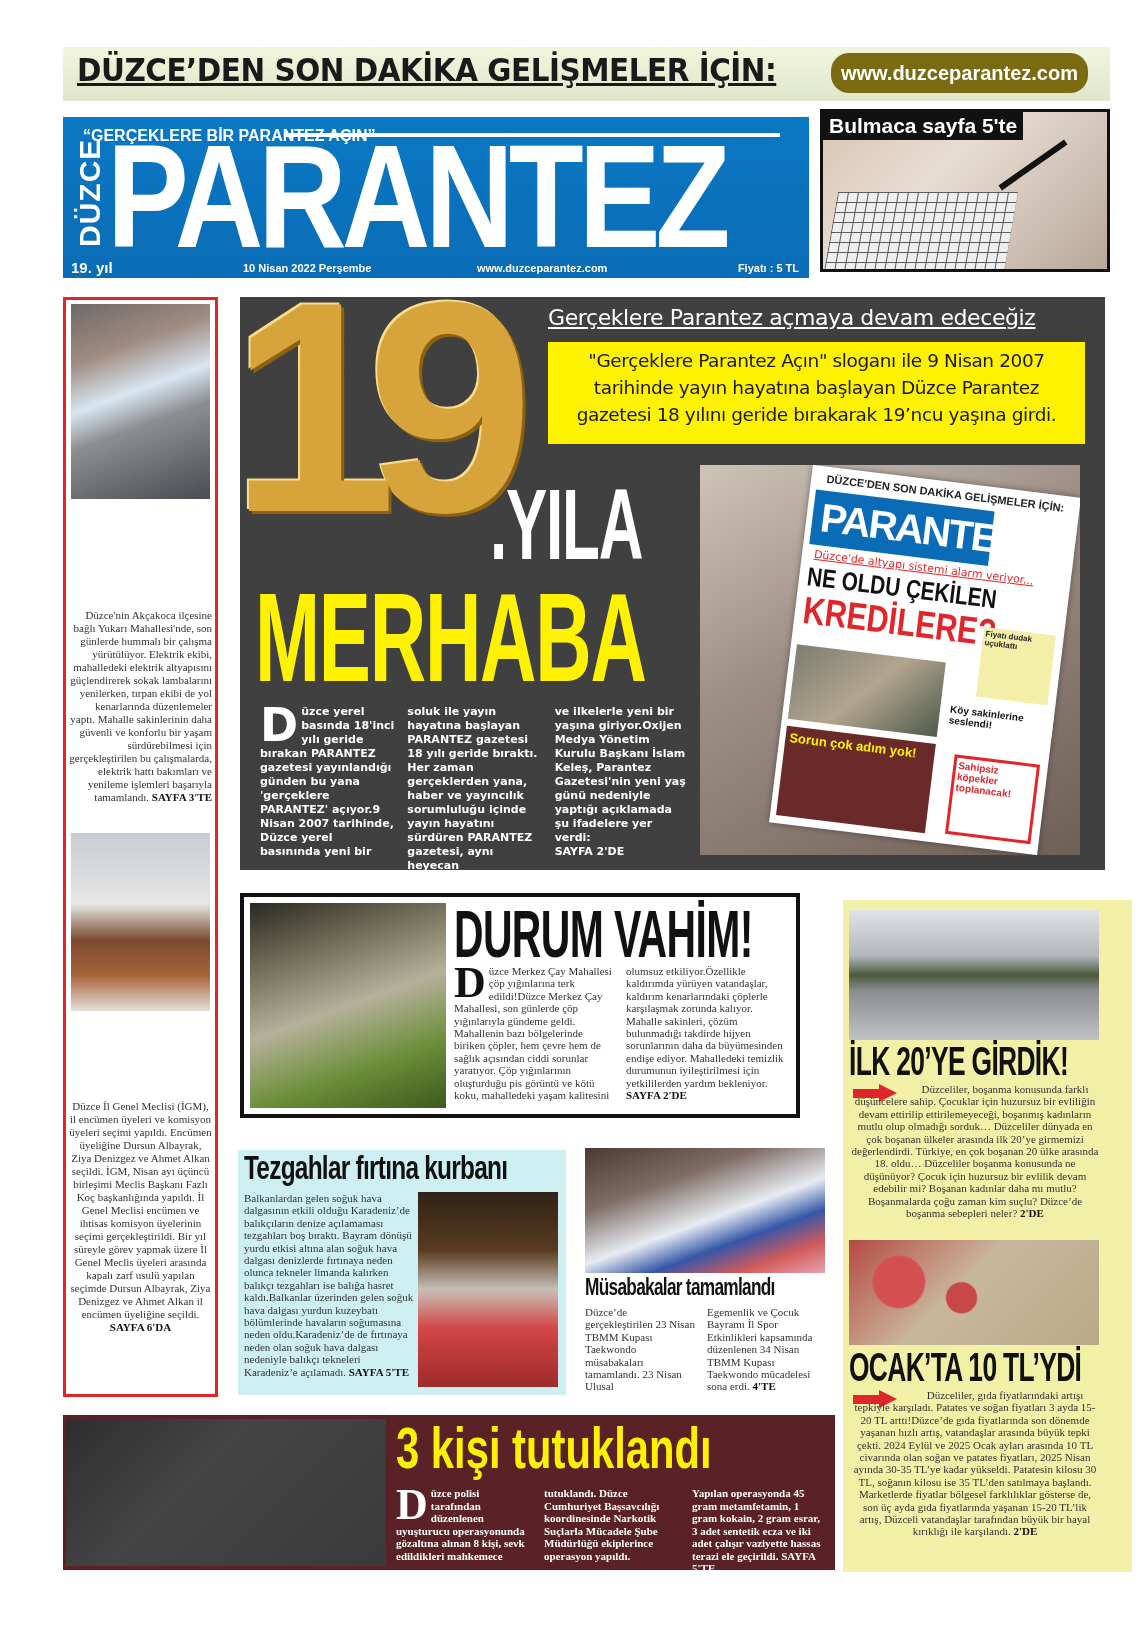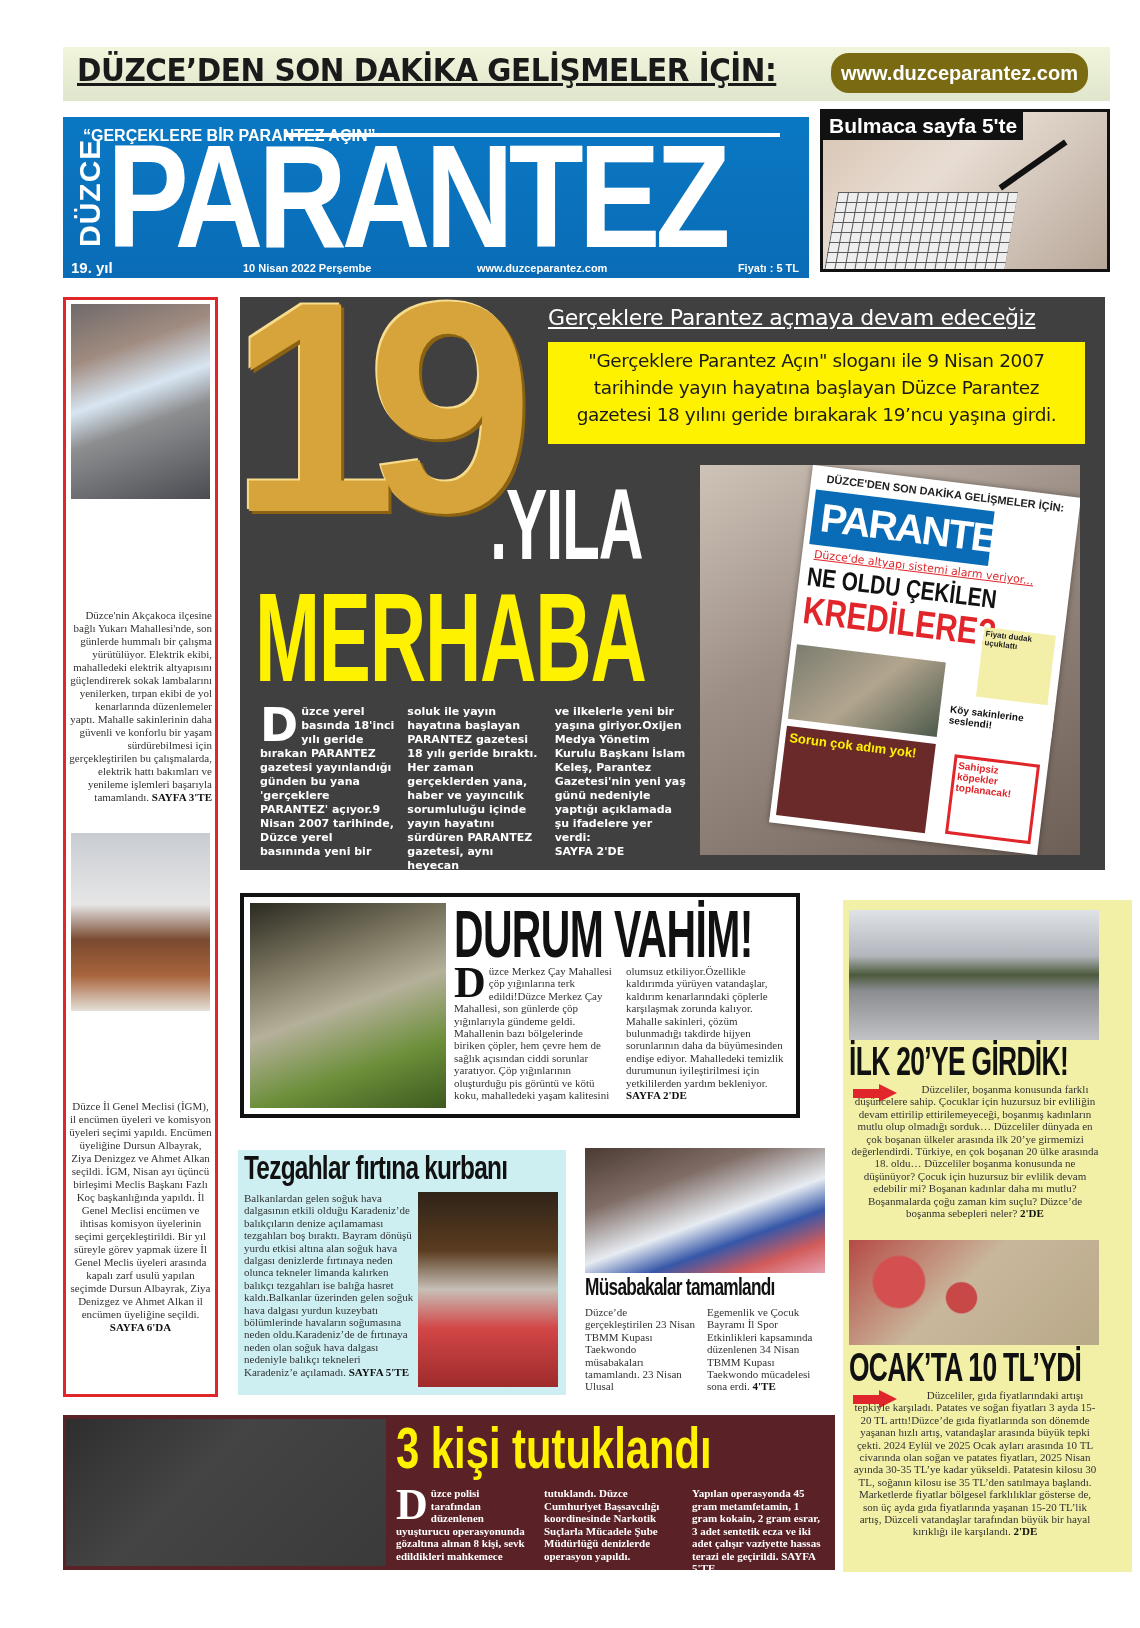--- a/index.html
+++ b/index.html
@@ -198,16 +198,16 @@
     <span>Egemenlik ve Çocuk Bayramı İl Spor Etkinlikleri kapsamında düzenlenen 34 Nisan TBMM Kupası Taekwondo mücadelesi sona erdi.</span>
     <b>4'TE</b>
   </div>
 </div>
 
 <div id="tutuk" class="abs">
   <div class="photo ph-drugs" style="left:3px;top:4px;width:320px;height:147px;"></div>
   <div class="abs" style="left:333px;top:4px;color:#fff200;font-family:'Liberation Sans',sans-serif;font-weight:900;font-size:58px;line-height:1;transform:scaleX(0.72);transform-origin:left top;white-space:nowrap;">3 kişi tutuklandı</div>
   <div class="abs" style="left:333px;top:72px;width:430px;display:flex;gap:14px;color:#fff;font-family:'Liberation Serif',serif;font-weight:bold;font-size:11px;line-height:12.5px;">
     <div style="flex:1"><span class="dropcap-serif" style="color:#fff">D</span><span>üzce polisi tarafından düzenlenen uyuşturucu operasyonunda gözaltına alınan 8 kişi, sevk edildikleri mahkemece</span></div>
-    <div style="flex:1">tutuklandı. Düzce Cumhuriyet Başsavcılığı koordinesinde Narkotik Suçlarla Mücadele Şube Müdürlüğü denizlerde operasyon yapıldı.</div>
+    <div style="flex:1">tutuklandı. Düzce Cumhuriyet Başsavcılığı koordinesinde Narkotik Suçlarla Mücadele Şube Müdürlüğü ekiplerince operasyon yapıldı.</div>
     <div style="flex:1"><span>Yapılan operasyonda 45 gram metamfetamin, 1 gram kokain, 2 gram esrar, 3 adet sentetik ecza ve iki adet çalışır vaziyette hassas terazi ele geçirildi.</span> <span>SAYFA 5'TE</span></div>
   </div>
 </div>
 
 </body></html>

